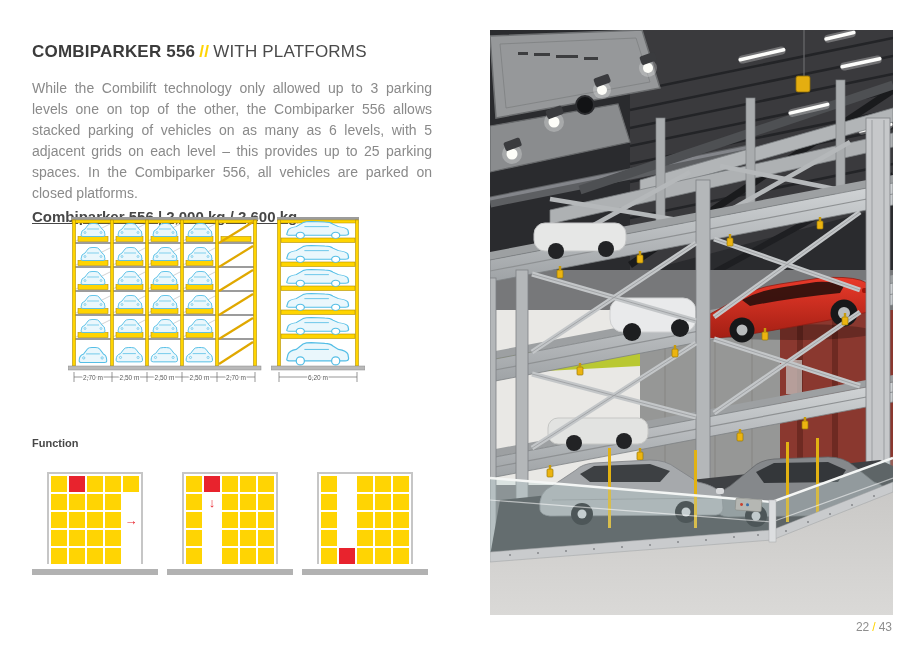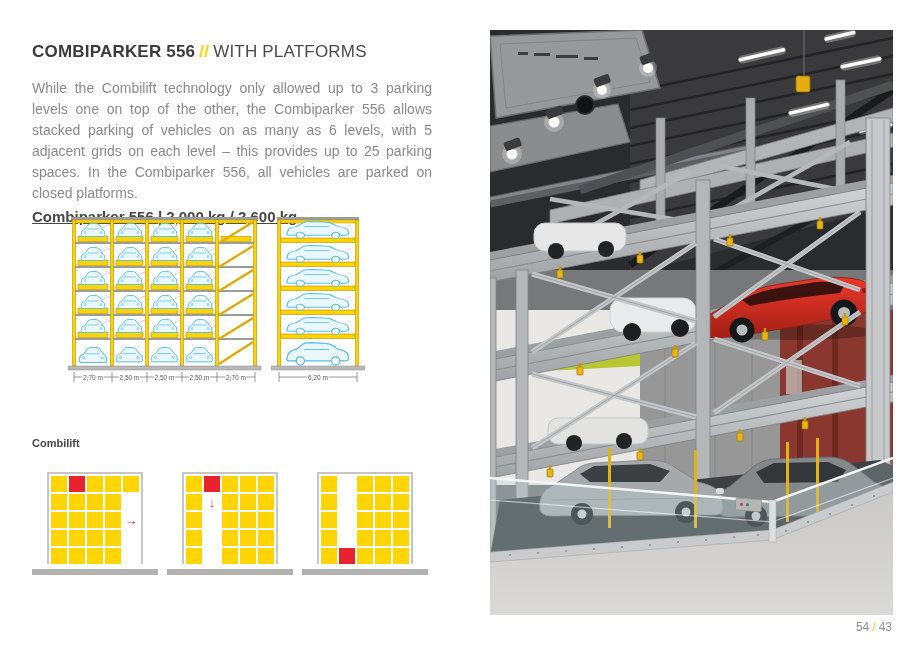--- a/index.html
+++ b/index.html
@@ -222,21 +222,21 @@
         <rect x="0" y="152" width="94" height="4" fill="#b9b9b9" stroke="#8a8a8a" stroke-width="0.5"></rect>
         <g>
           <path d="M8,163 L86,163" stroke="#6a6a6a" stroke-width="0.7"></path>
           <path d="M8,158 L8,168 M86,158 L86,168" stroke="#6a6a6a" stroke-width="0.7"></path>
           <text class="dim" x="47" y="165.5">6,20 m</text>
         </g>
       </g>
     </svg>
   </div>
 
-  <div class="func-label">Combilift</div>
+  <div class="func-label">Function</div>
   <div class="fgrids">
     <div class="fblock">
       <div class="fframe">
           <div class="fcell occ"></div>
           <div class="fcell mov"></div>
           <div class="fcell occ"></div>
           <div class="fcell occ"></div>
           <div class="fcell occ"></div>
           <div class="fcell occ"></div>
           <div class="fcell occ"></div>
@@ -612,16 +612,16 @@
         <g transform="translate(246,468) rotate(4)">
           <rect x="0" y="0" width="26" height="12" rx="1.5" fill="#b5b7b3" stroke="#8e908c" stroke-width="0.7"></rect>
           <circle cx="6" cy="6" r="1.5" fill="#c9412f"></circle>
             <circle cx="12" cy="6" r="1.5" fill="#3a6fa8"></circle>
         </g>
       </g>
     </svg>
   </div>
 
   <div class="pagenum">
-    <span>54</span><span class="sep">/</span><span>43</span>
+    <span>22</span><span class="sep">/</span><span>43</span>
   </div>
 
 </div>
 
 </body></html>

